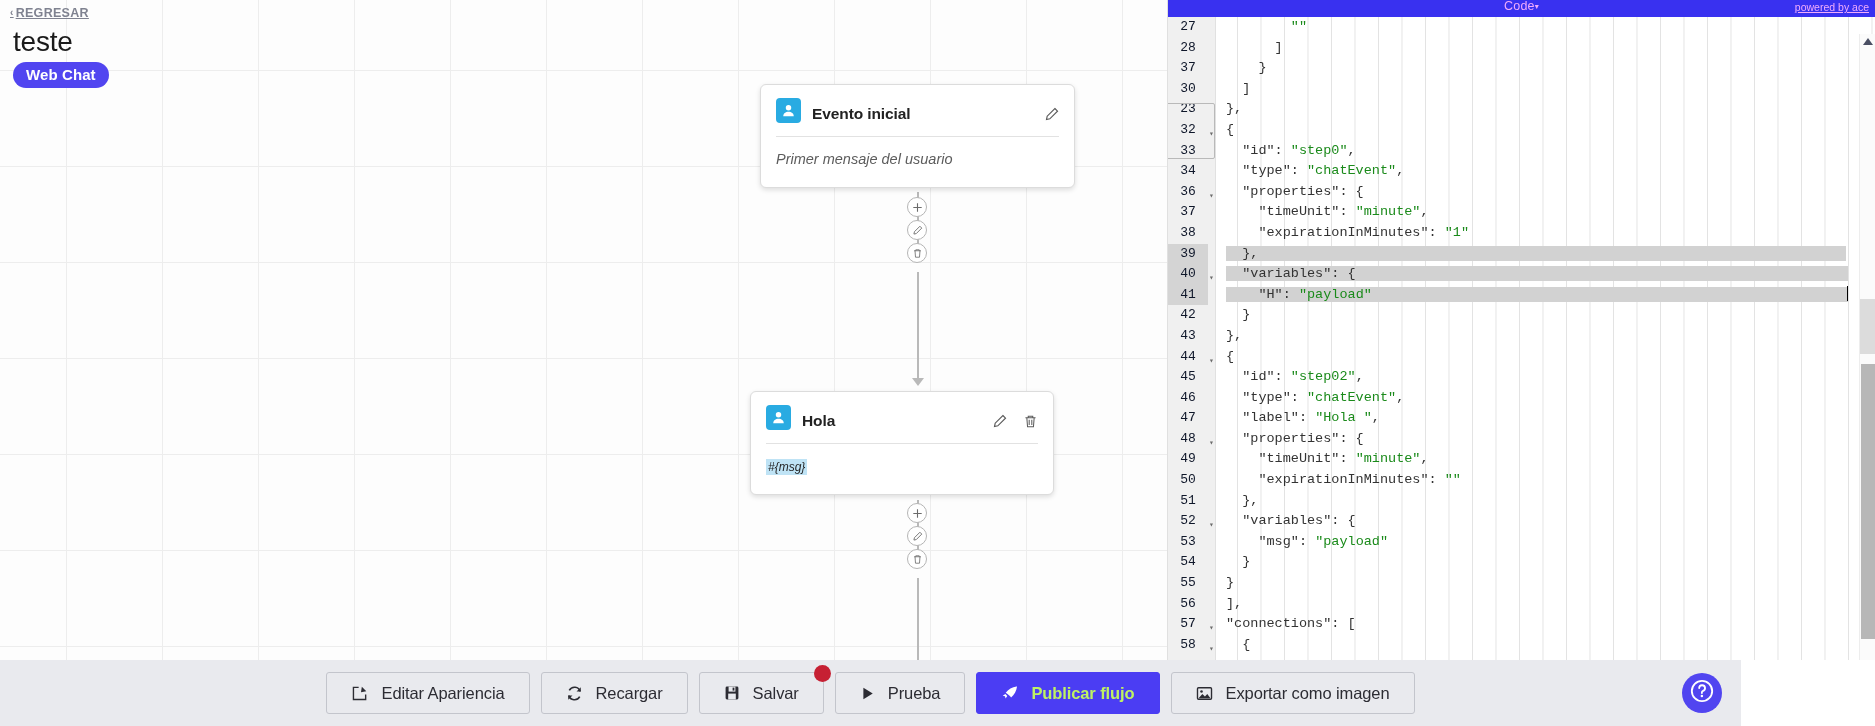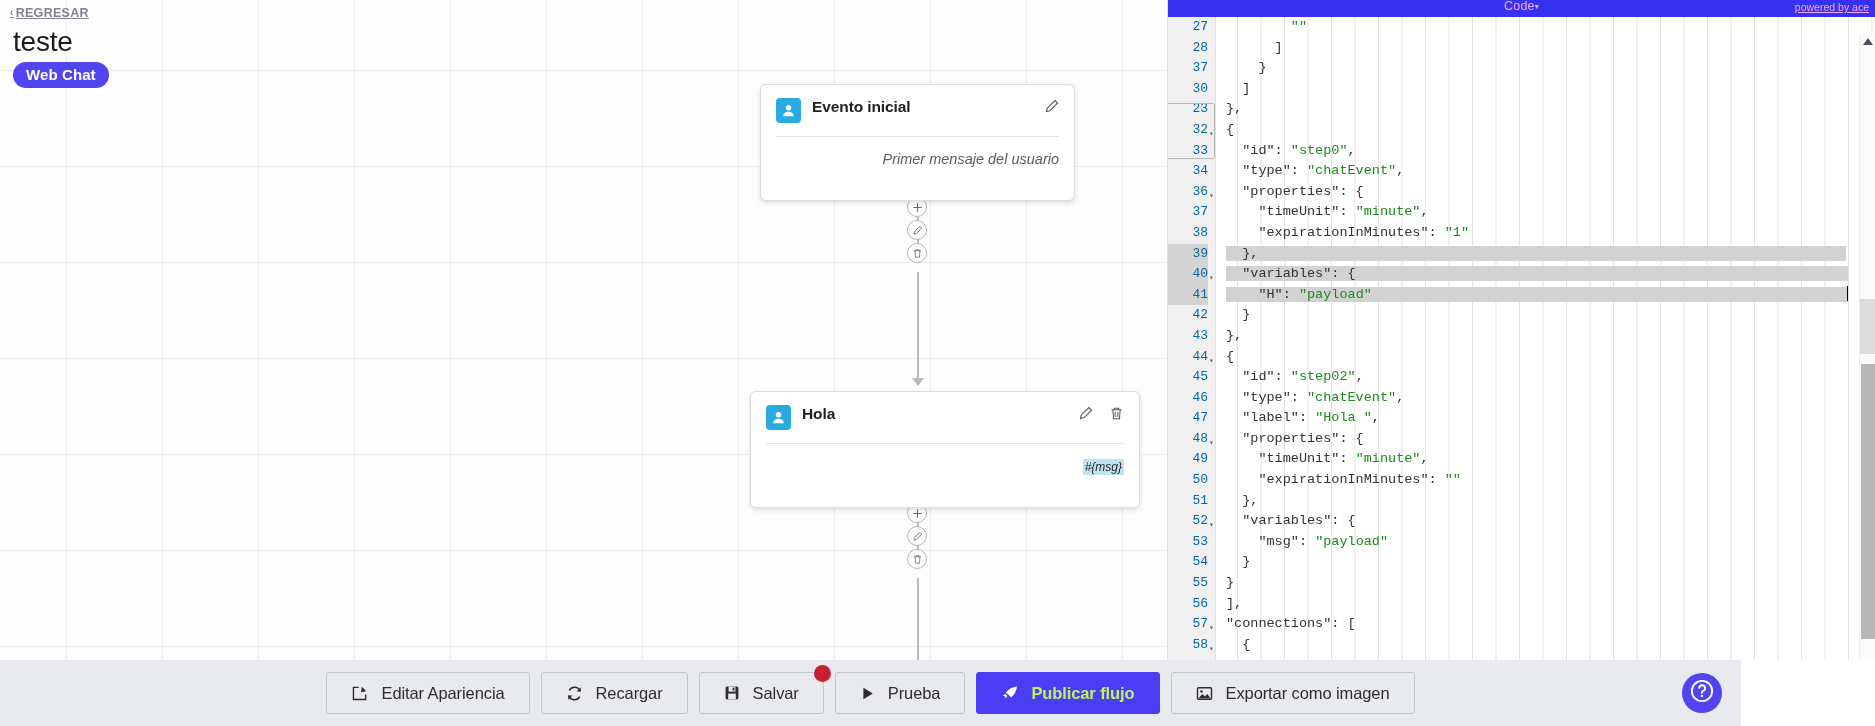--- a/index.html
+++ b/index.html
@@ -48,43 +48,43 @@
 
   
   .node {
     position: absolute;
     background: #fff;
     border: 1px solid #dcdcdc;
     border-radius: 6px;
     box-shadow: 0 2px 5px rgba(0,0,0,.13);
   }
   .node-head {
-    display: flex; align-items: flex-start;
+    display: flex; align-items: flex-end;
     padding: 13px 14px 13px 15px;
     gap: 11px;
   }
   .node-icon {
     width: 25px; height: 25px; border-radius: 4px;
     background: #29ABE2; flex: none;
     display: flex; align-items: center; justify-content: center;
   }
   .node-title {
     font-size: 15.5px; font-weight: 700; color: #222;
     flex: 1 1 auto; letter-spacing: -.1px;
   }
   .node-act {
     width: 17px; height: 17px; flex: none; cursor: pointer;
     display: flex; align-items: center; justify-content: center;
     color: #5a5a5a; margin-left: 3px;
   }
   .node-divider { height: 1px; background: #e2e2e2; margin: 0 15px; }
   .node-body {
-    padding: 14px 15px 33px;
+    padding: 14px 15px 20px;
     font-size: 14.5px; font-style: italic;
-    color: #474747; text-align: right;
+    color: #474747; text-align: left;
   }
   .node-body.placeholder { color: #5c5c5c; }
   .var-chip {
     background: #bfe3f5; color: #262626;
     padding: 1px 2px; font-style: italic; font-size: 12px;
   }
 
   
   .edge { position: absolute; width: 2px; background: #b9b9b9; }
   .arrow-head {
@@ -133,21 +133,21 @@
     font-size: 13.5px; line-height: 20.6px;
   }
   .gutter {
     position: absolute; left: 0; top: 0; bottom: 0; width: 48px;
     background: #f0f0f0; border-right: 1px solid #e1e1e1;
   }
   .code-rows { position: absolute; left: 0; top: 0; right: 0; }
   .crow { position: relative; height: 20.6px; white-space: pre; }
   .crow .ln {
     position: absolute; left: 0; width: 40px;
-    text-align: right; color: #0369a1; font-size: 13px;
+    text-align: center; color: #0f172a; font-size: 13px;
   }
   .crow .fold {
     position: absolute; left: 41px; width: 9px;
     color: #6b6b6b; font-size: 8px; top: 4px;
   }
   .crow .txt { position: absolute; left: 58px; color: #222; }
   .crow.hl .ln { background: #d4d4d4; }
   .crow.hl .txt::before {
     content: ""; position: absolute; left: 0; top: 0;
   }
@@ -305,21 +305,21 @@
         <span class="node-act">
           <svg width="15" height="15" viewBox="0 0 16 16">
               <path d="M11.6 1.6l2.8 2.8-8.2 8.2-3.5.7.7-3.5z" fill="none" stroke="#5a5a5a" stroke-width="1.25"></path>
             </svg>
         </span>
       </div>
       <div class="node-divider"></div>
       <div class="node-body placeholder">Primer mensaje del usuario</div>
     </div>
 
-    <div class="node" style="left:750px; top:391px; width:390px;">
+    <div class="node" style="left:750px; top:391px; width:304px;">
       <div class="node-head">
         <span class="node-icon">
           <svg width="15" height="15" viewBox="0 0 16 16" fill="#fff">
             <circle cx="8" cy="5" r="2.9"></circle>
             <path d="M2.4 14.2c0-3.1 2.5-4.8 5.6-4.8s5.6 1.7 5.6 4.8z"></path>
           </svg>
         </span>
         <span class="node-title">Hola</span>
         <span class="node-act">
           <svg width="15" height="15" viewBox="0 0 16 16">

